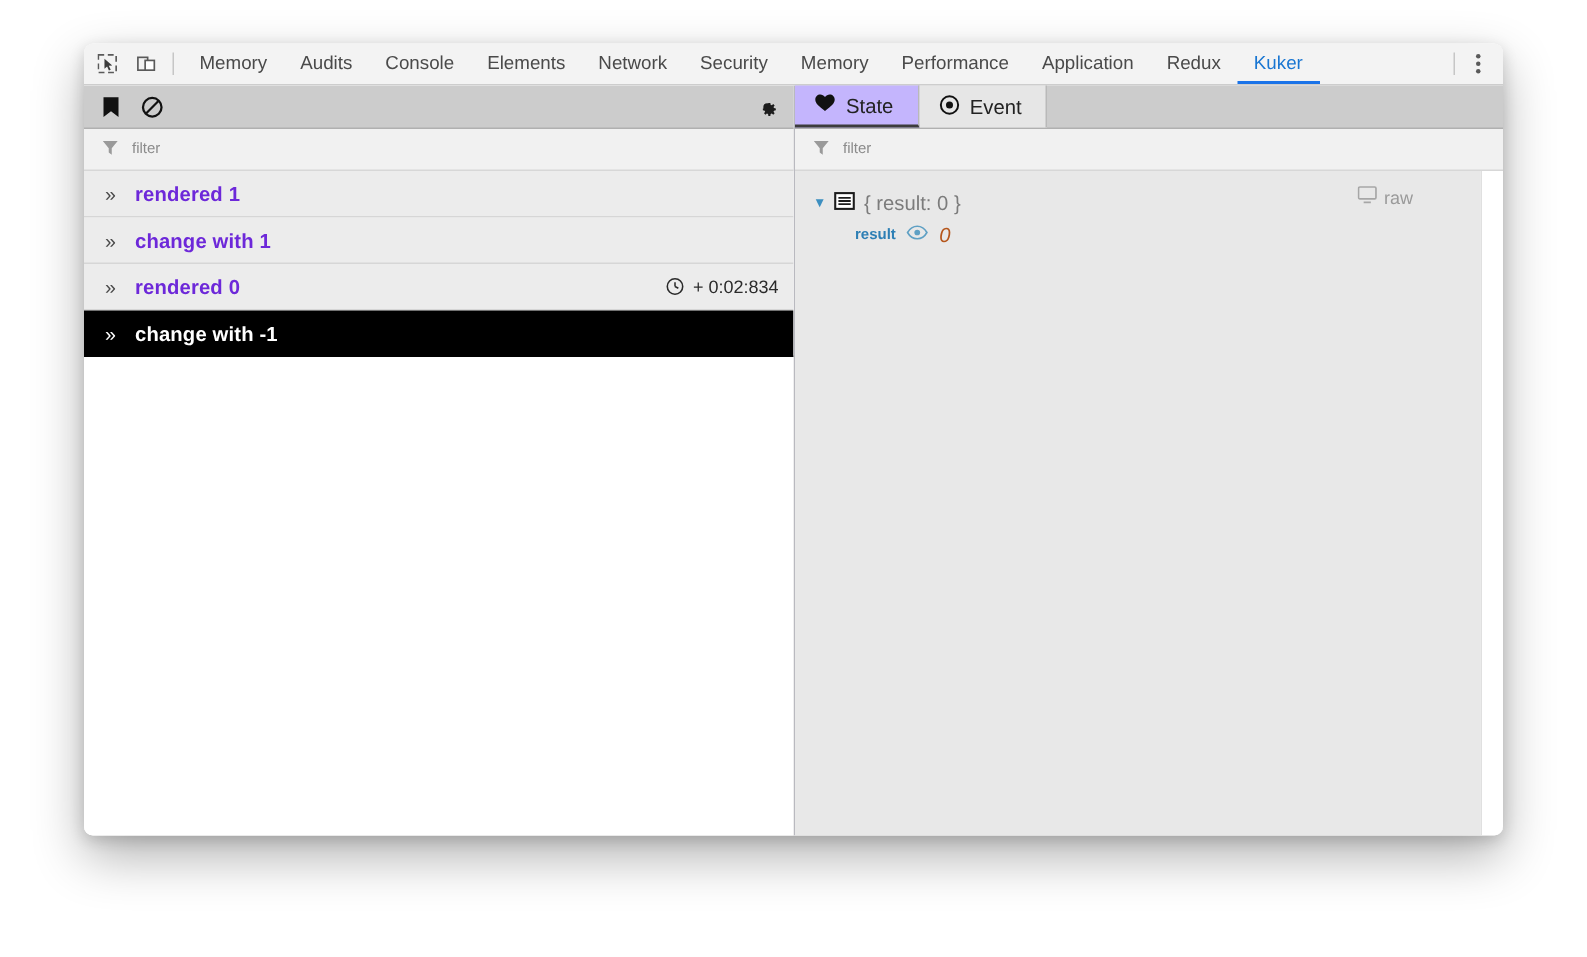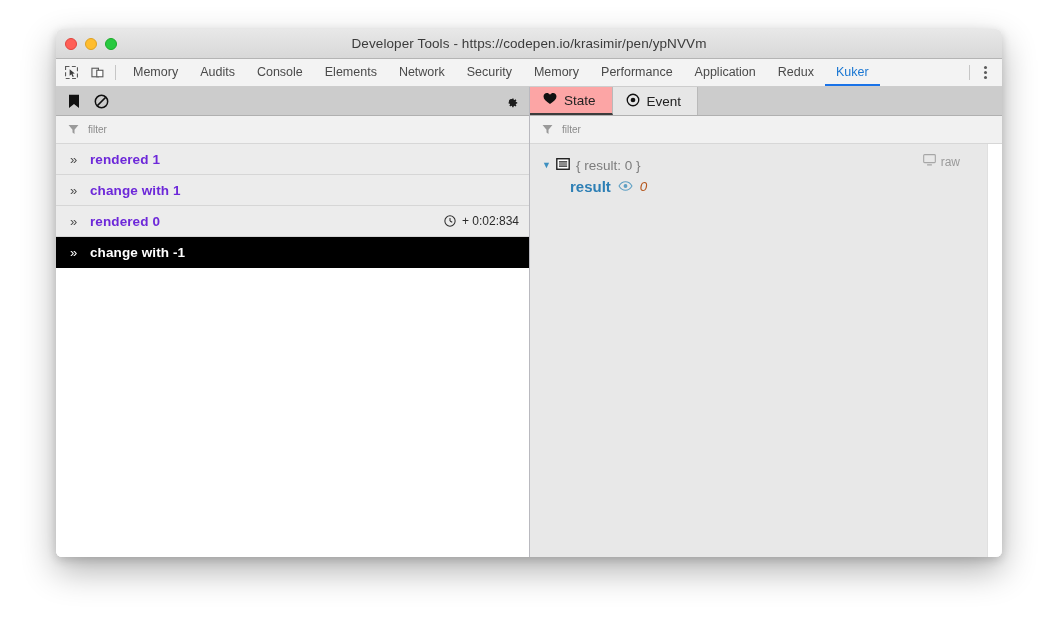--- a/index.html
+++ b/index.html
@@ -190,21 +190,21 @@
     align-items: center;
     gap: 7px;
     font-size: 13.5px;
     color: #222;
     cursor: pointer;
     background: #e6e6e6;
     border-right: 1px solid #b9b9b9;
     box-sizing: border-box;
   }
   .se-tab.active {
-    background: #fca5a5;
+    background: #c4b5fd;
     border-bottom: 2px solid #3c3c3c;
   }
 
   
   .filter-row {
     height: 28px;
     min-height: 28px;
     background: #f1f1f1;
     border-bottom: 1px solid #d7d7d7;
     display: flex;
@@ -296,30 +296,30 @@
   .jchild {
     padding-left: 28px;
     display: flex;
     align-items: center;
     height: 22px;
     gap: 7px;
   }
   .jkey {
     color: #2d7fb5;
     font-weight: bold;
-    font-size: 15px;
+    font-size: 10px;
   }
   .jval {
     color: #b5561c;
     font-style: italic;
     font-size: 13.5px;
   }
   #raw-btn {
     position: absolute;
-    right: 42px;
+    right: 60px;
     top: 10px;
     display: flex;
     align-items: center;
     gap: 5px;
     font-size: 12px;
     color: #9a9a9a;
     cursor: pointer;
   }
 
   
@@ -333,28 +333,20 @@
     border-left: 1px solid #e0e0e0;
   }
 
   .nosel { user-select: none; }
 </style>
 </head>
 <body class="nosel">
 
 <div id="window">
 
-  <div id="titlebar">
-    <div class="traffic">
-      <span class="light red"></span>
-      <span class="light yellow"></span>
-      <span class="light green"></span>
-    </div>
-    <div id="window-title">Developer Tools - https://codepen.io/krasimir/pen/ypNVVm</div>
-  </div>
 
   <div id="devtools-tabbar">
 
     <div class="tool-icon-btn">
       <svg width="13" height="13" viewBox="0 0 14 14">
         <rect x="0.6" y="0.6" width="12.8" height="12.8" fill="none" stroke="#5a5a5a" stroke-width="1.2" stroke-dasharray="4.2 2.6"></rect>
         <path d="M5 3.4 L10.6 8.2 L8.1 8.4 L9.5 11.3 L8.2 11.9 L6.9 9.0 L5 10.6 Z" fill="#3c3c3c"></path>
       </svg>
     </div>
 

